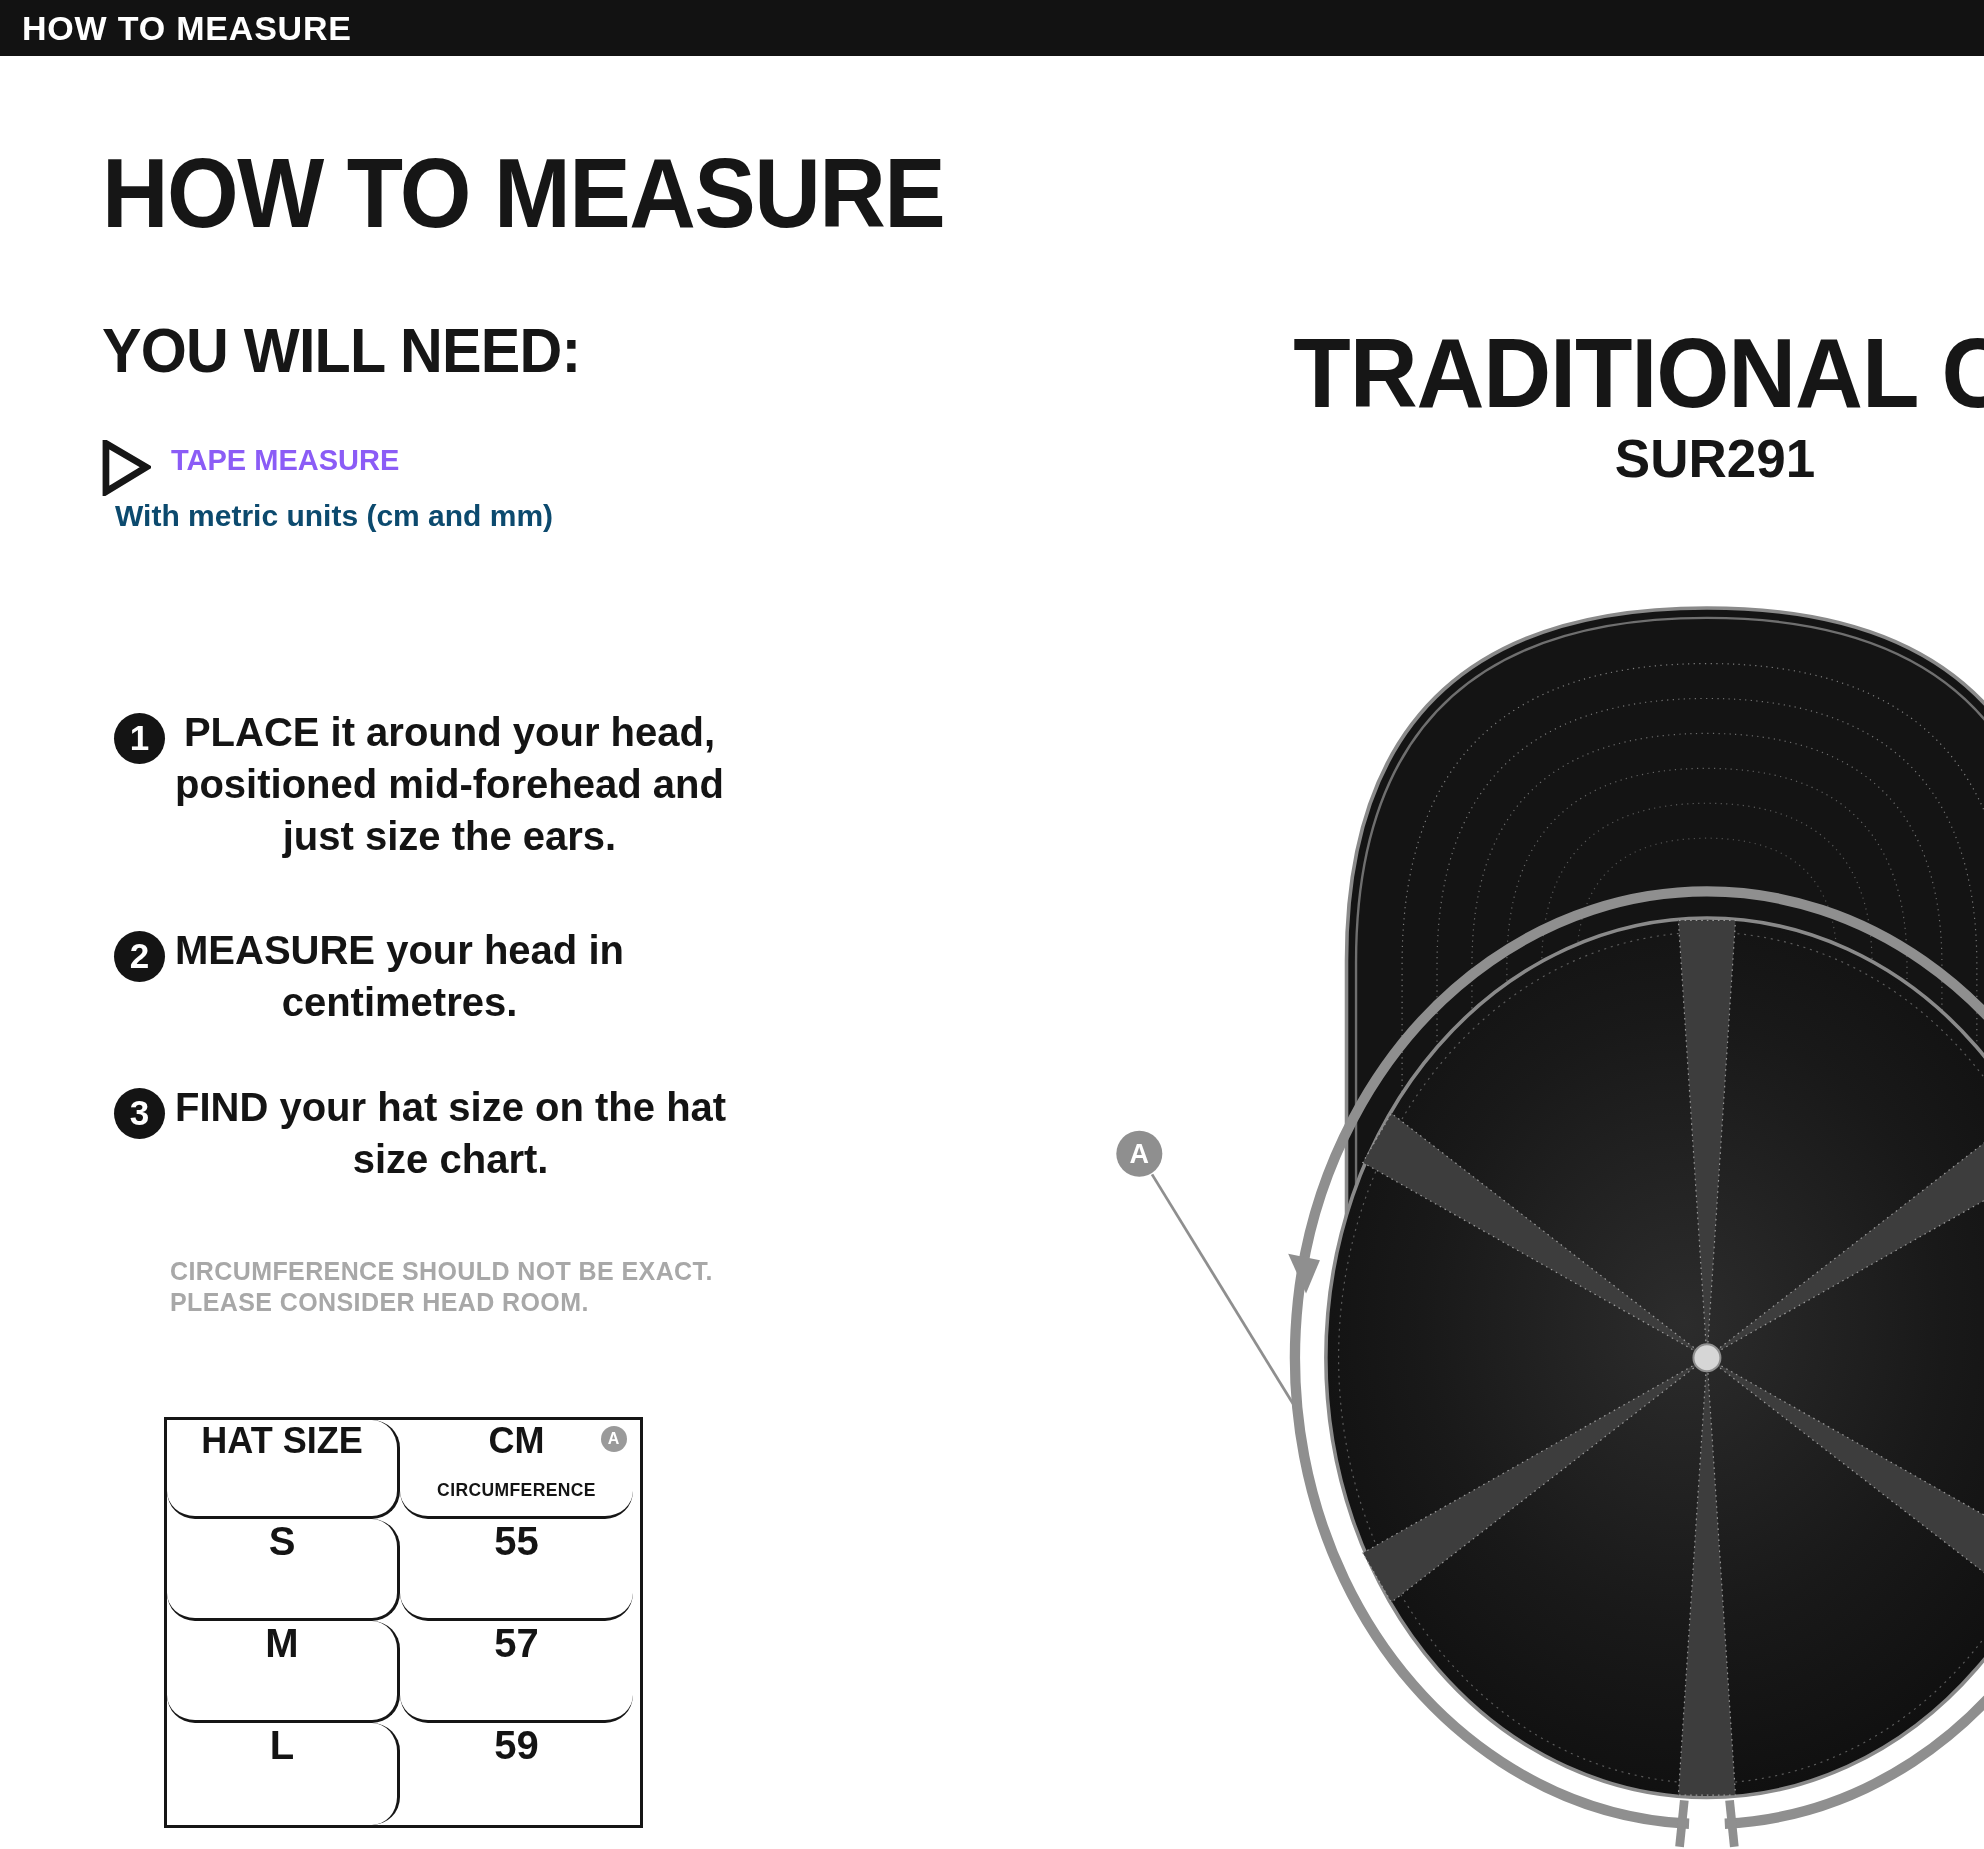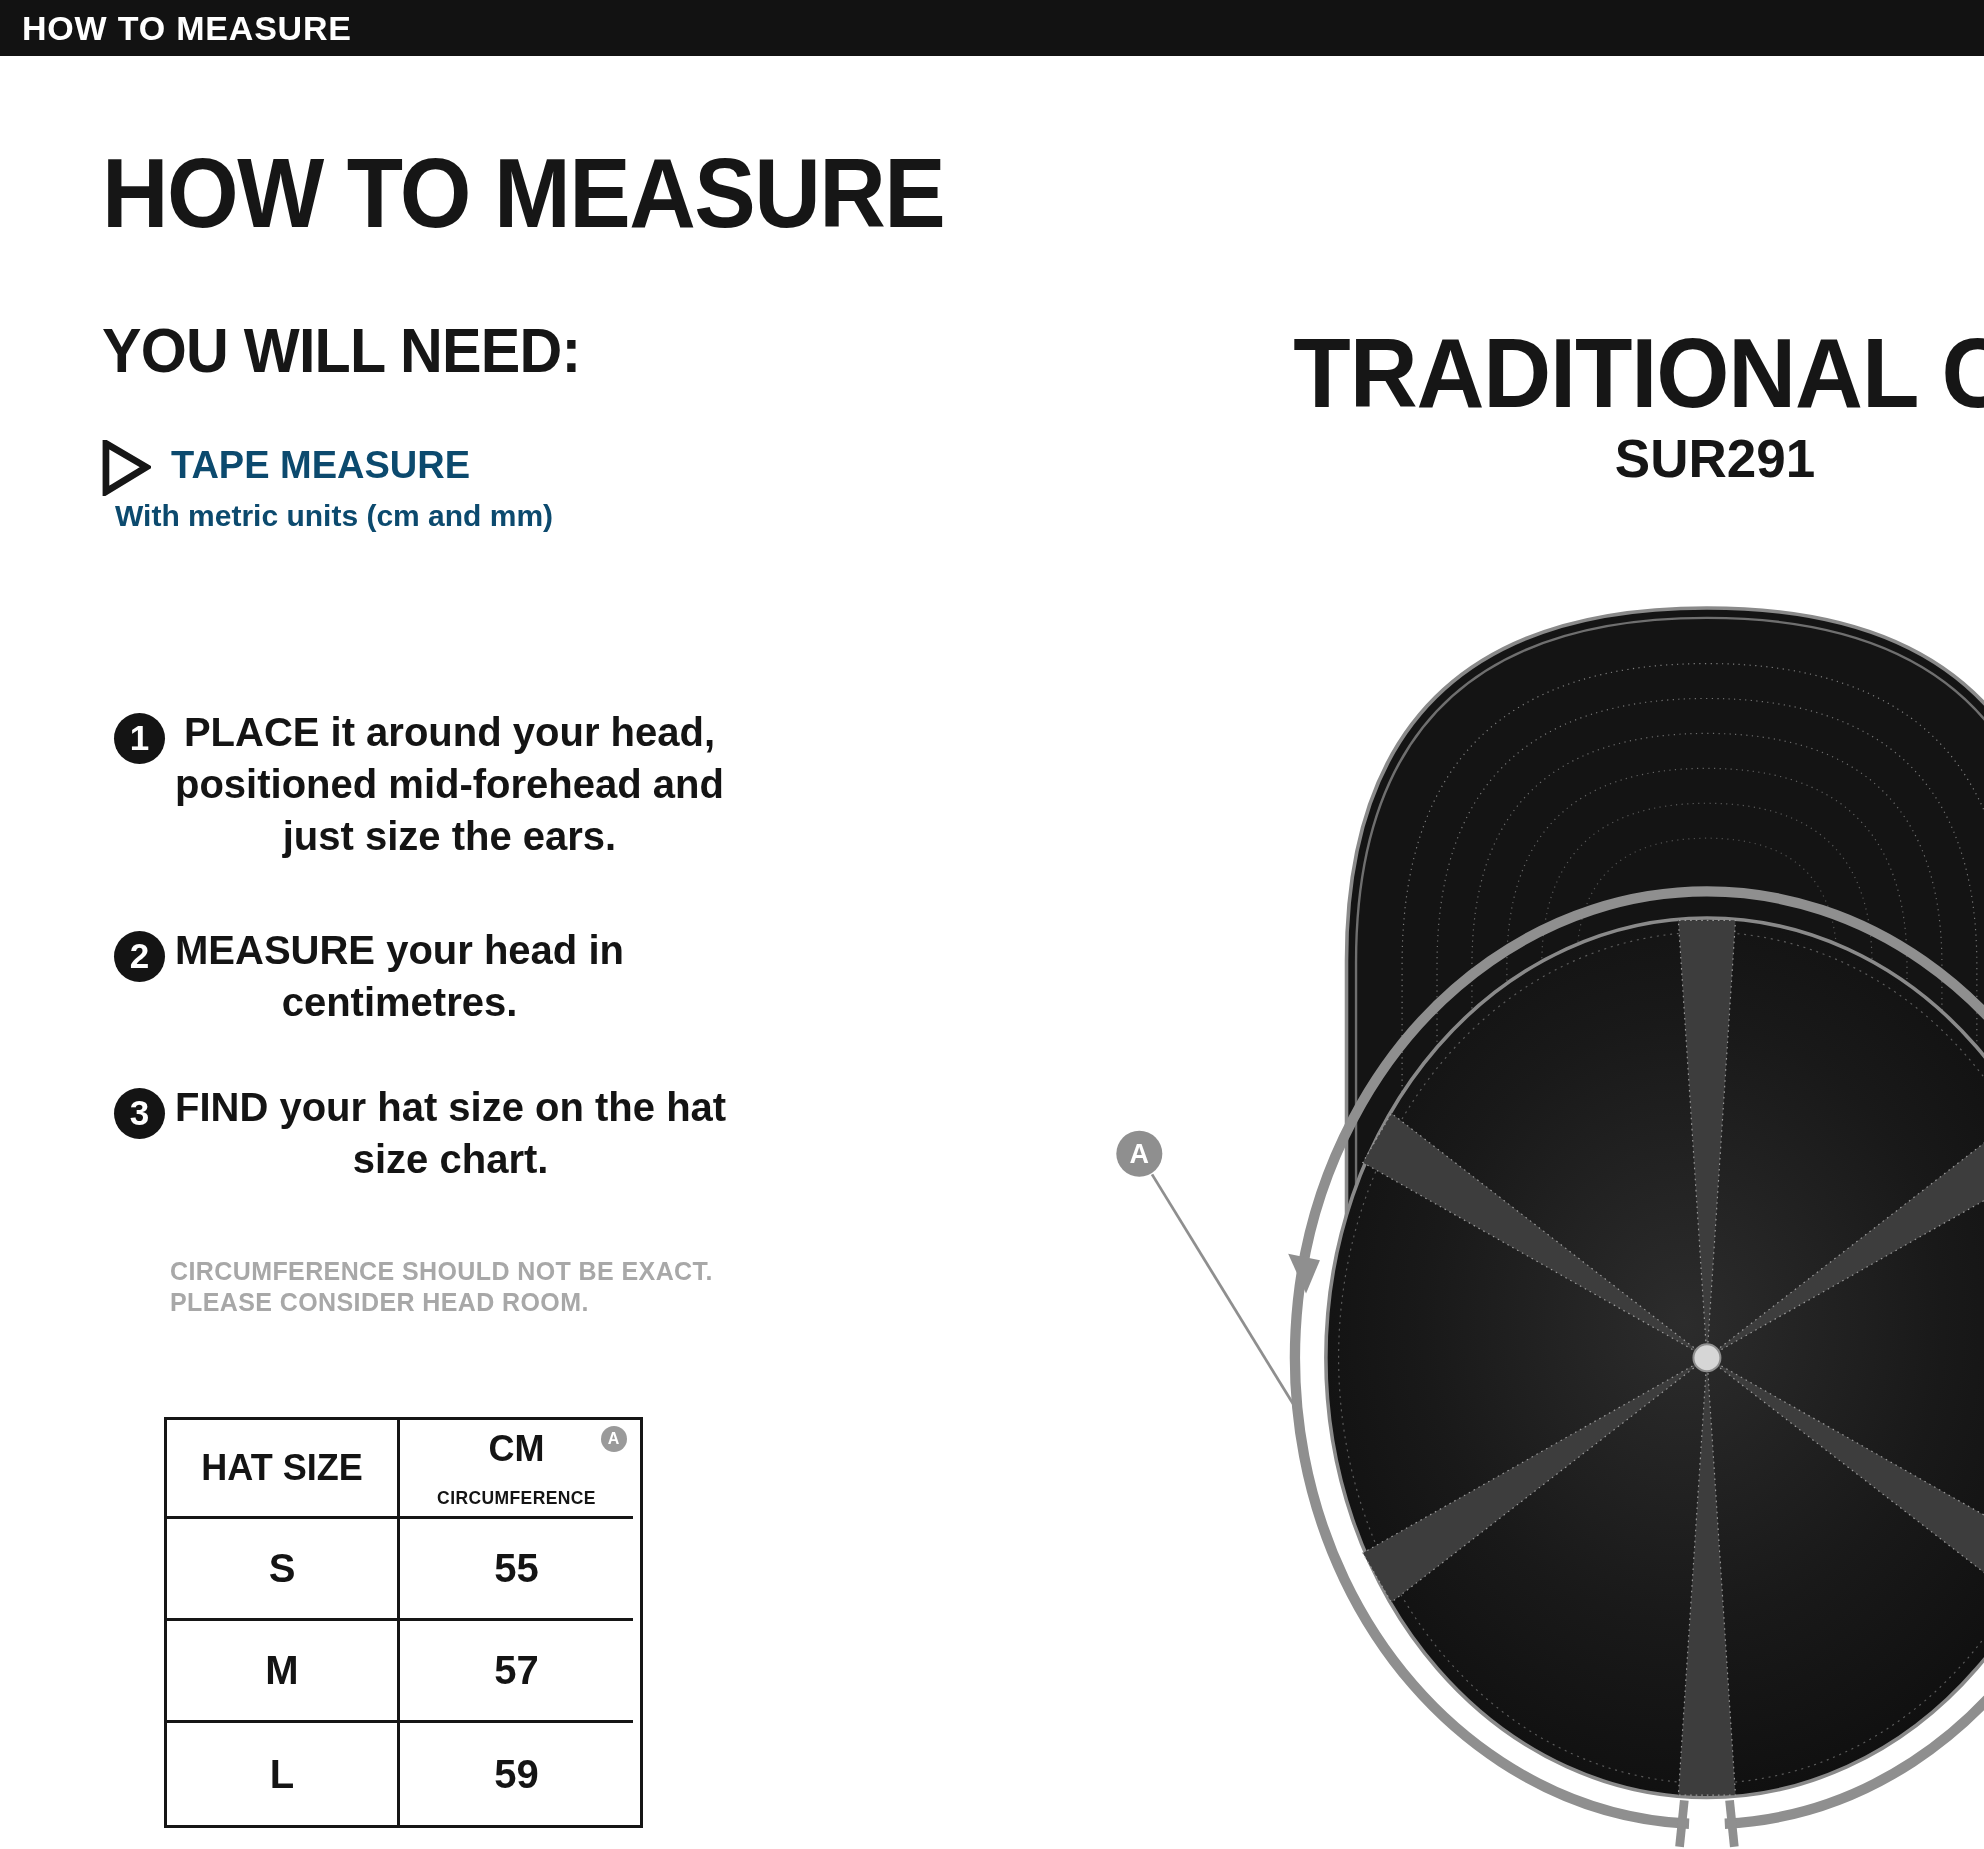--- a/index.html
+++ b/index.html
@@ -9,34 +9,34 @@
   }
   
   .topbar{position:absolute;left:0;top:0;width:2344px;height:56px;background:#121212;}
   .topbar-title{position:absolute;left:22px;top:0;height:56px;line-height:56px;
     font-size:34px;font-weight:700;letter-spacing:0.8px;color:#ffffff;}
   
   .condensed{transform:scaleX(.94);transform-origin:left center;white-space:nowrap;}
   .page-title{position:absolute;left:102px;top:137px;font-size:98px;font-weight:700;letter-spacing:-1.6px;color:#161616;}
   .ywn{position:absolute;left:102px;top:314px;font-size:63px;font-weight:700;letter-spacing:-0.8px;color:#161616;}
   .tape-icon{position:absolute;left:102px;top:440px;}
-  .tape-label{position:absolute;left:171px;top:444px;font-size:38px;font-weight:700;color:#0c4a6e;white-space:nowrap;}
+  .tape-label{position:absolute;left:171px;top:444px;font-size:29px;font-weight:700;color:#8b5cf6;white-space:nowrap;}
   .tape-detail{position:absolute;left:115px;top:499px;font-size:30px;font-weight:700;color:#0c4a6e;white-space:nowrap;}
   .step{position:absolute;left:114px;}
   .badge{position:absolute;left:0;top:0;width:51px;height:51px;border-radius:50%;background:#141414;
     color:#fff;font-size:35px;font-weight:700;text-align:center;line-height:50px;}
   .step-lines{position:absolute;left:61px;top:-7.1px;font-size:40px;font-weight:700;line-height:52px;color:#141414;white-space:nowrap;text-align:center;}
   .note{position:absolute;left:170px;top:1256px;font-size:25px;font-weight:700;line-height:31px;
     letter-spacing:0.4px;color:#a8a8a8;white-space:nowrap;}
   
   .chart{position:absolute;left:164px;top:1417px;width:473px;border:3.2px solid #161616;
     display:grid;grid-template-columns:233px 233px;grid-template-rows:99px 102px 102px 102px;
     background:#fff;box-sizing:content-box;}
   .chart .cell{border-right:3.2px solid #161616;border-bottom:3.2px solid #161616;
-    display:flex;flex-direction:column;align-items:center;justify-content:center;position:relative;}
+    display:flex;flex-direction:column;align-items:center;position:relative;border-radius:28px;}
   .chart .cell:nth-child(2n){border-right:none;}
   .chart .cell:nth-child(7),.chart .cell:nth-child(8){border-bottom:none;}
   .chart .h1{font-size:36px;font-weight:700;color:#141414;}
   .chart .h2sub{font-size:17.5px;font-weight:700;color:#141414;margin-top:18px;letter-spacing:0.4px;}
   .chart .val{font-size:40px;font-weight:700;color:#141414;}
   .a-badge{position:absolute;right:6.4px;top:5.6px;width:26px;height:26px;border-radius:50%;
     background:#9a9a9a;color:#fff;font-size:16px;font-weight:700;text-align:center;line-height:26px;}
   
   .product-name{position:absolute;left:1207px;top:317px;width:1016px;text-align:center;
     font-size:98px;font-weight:700;letter-spacing:-1.2px;color:#161616;transform:scaleX(.96);transform-origin:center;white-space:nowrap;}

